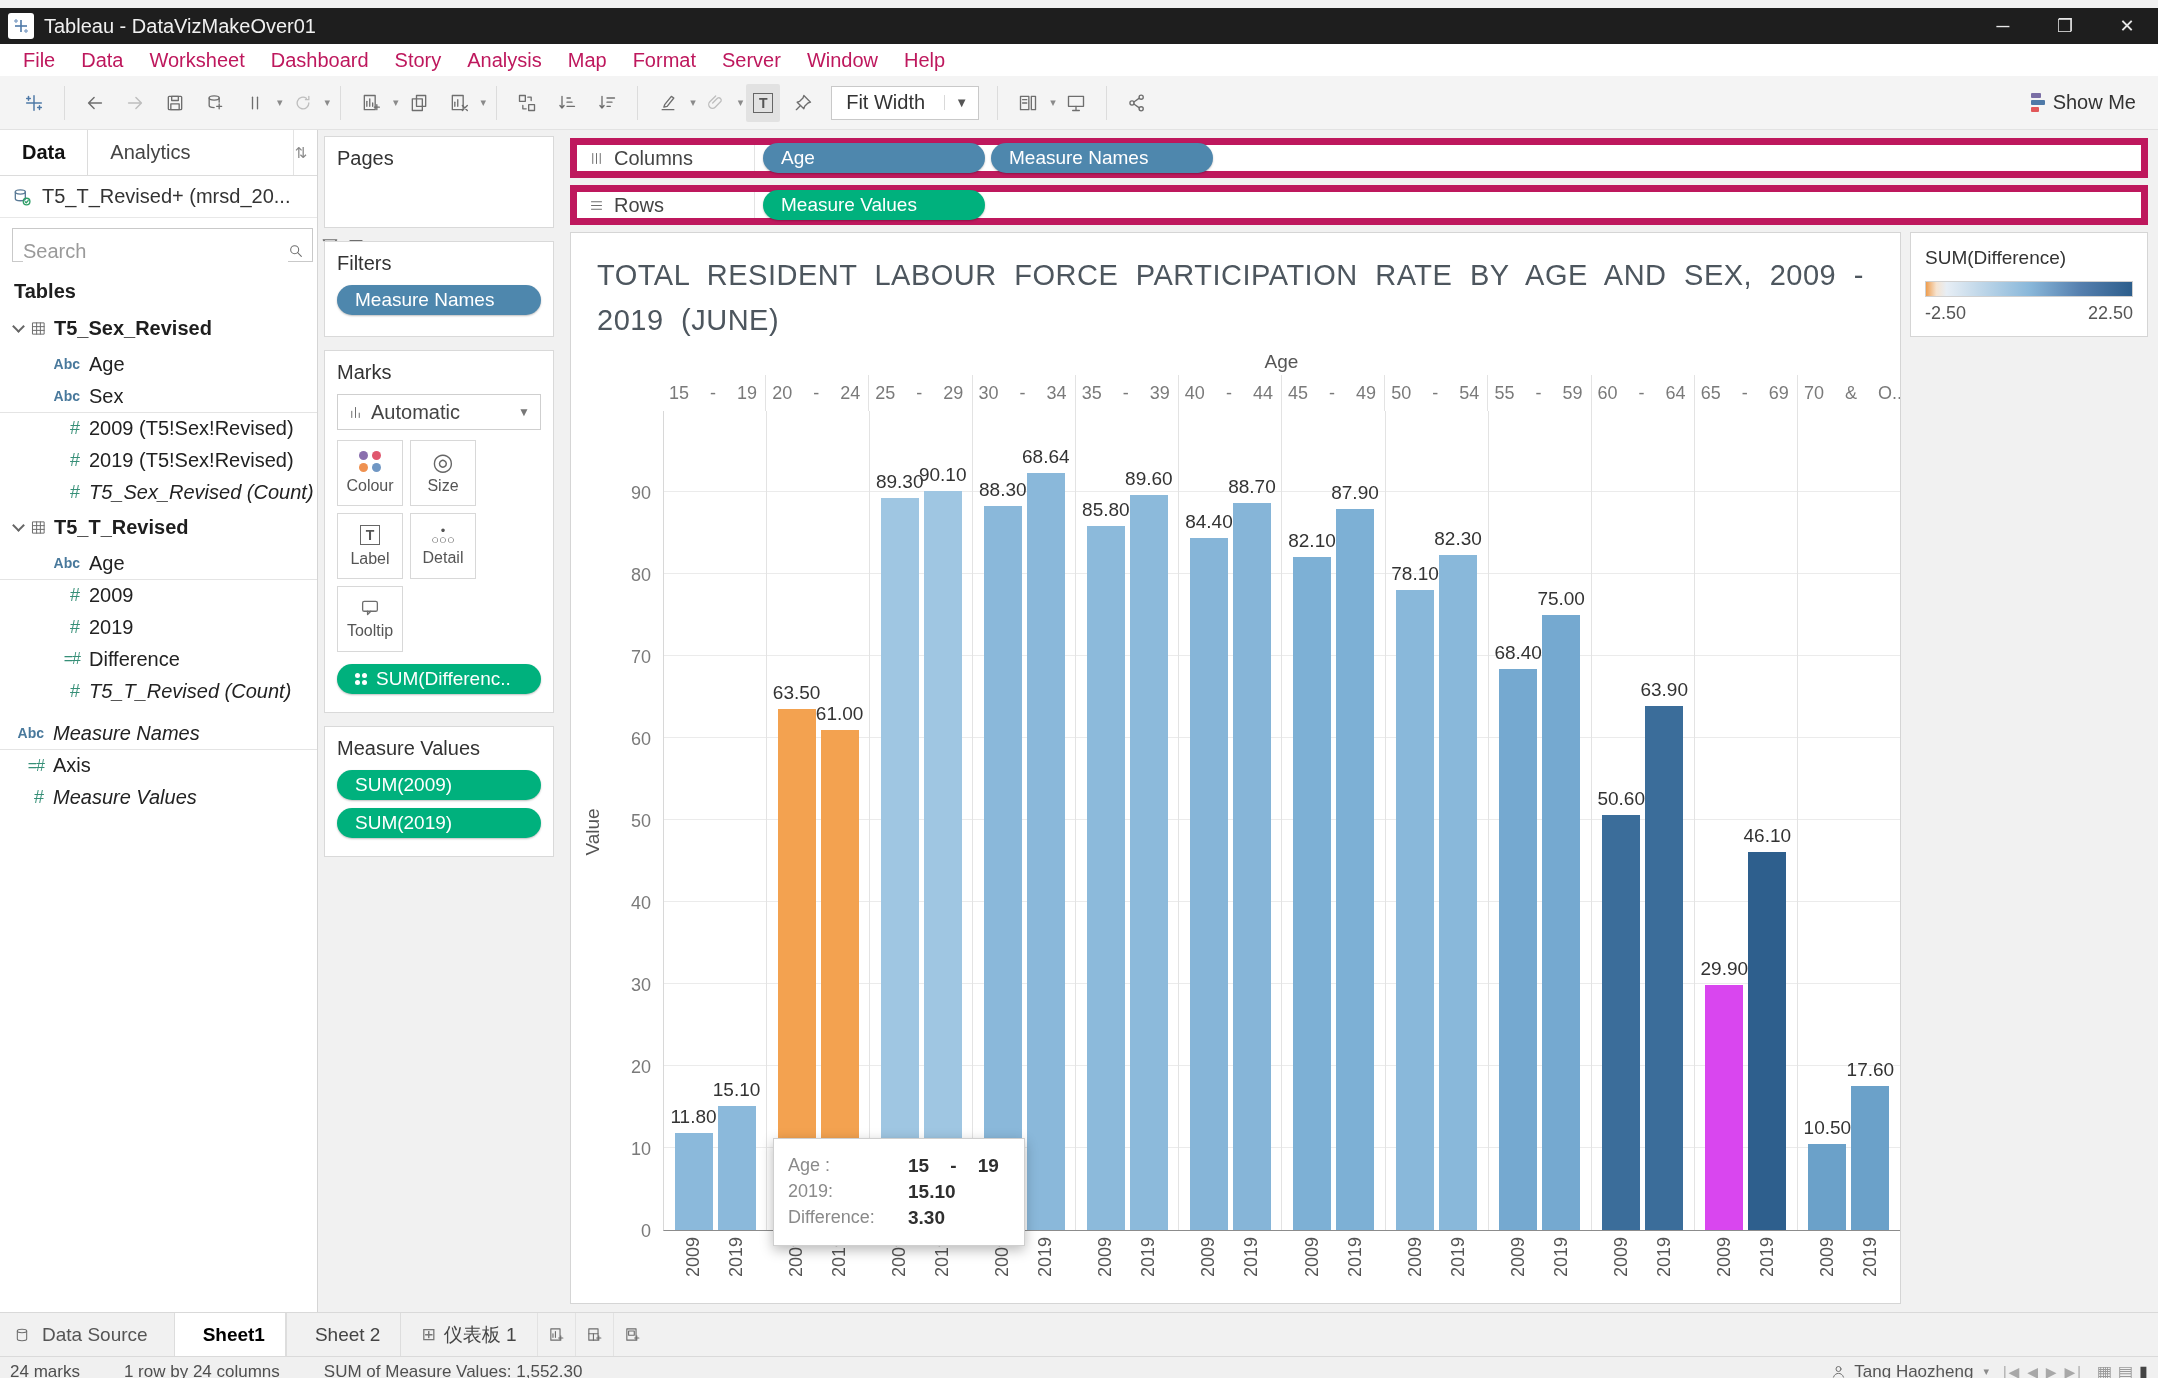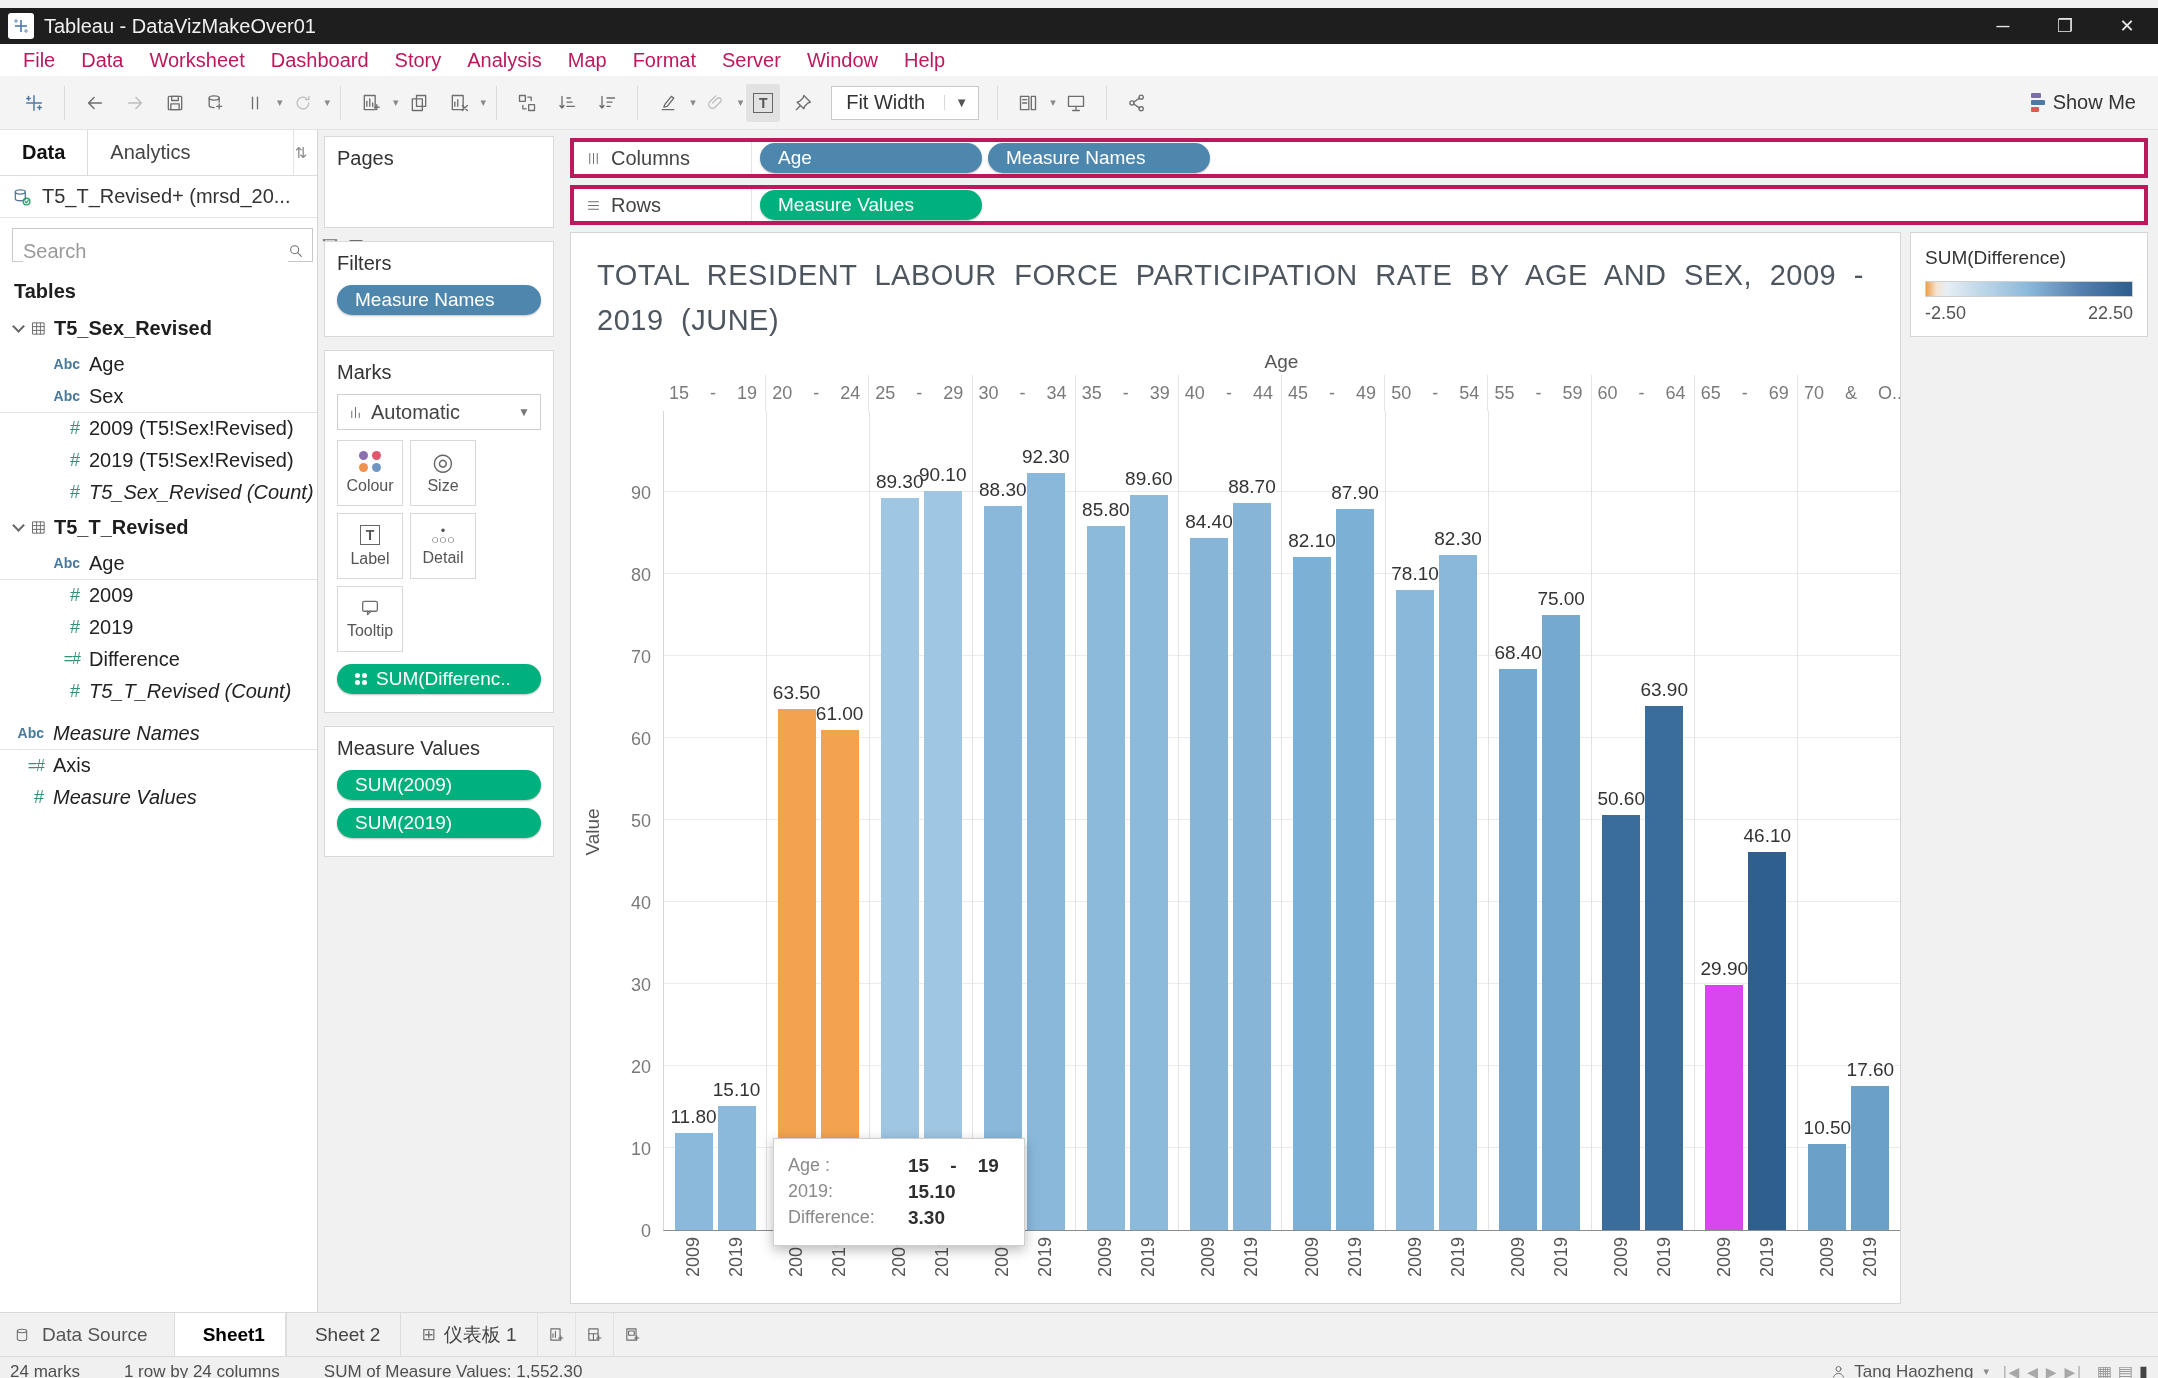--- a/index.html
+++ b/index.html
@@ -94,21 +94,21 @@
   .dots4 i { width:9px; height:9px; border-radius:50%; display:block; }
   .d-purple{background:#8a6fae;} .d-red{background:#e0576e;} .d-orange{background:#ef9150;} .d-blue{background:#7097c4;}
   .size-icon { font-size:24px; color:#666; line-height:20px; }
   .labelT { width:20px; height:20px; border:1.5px solid #666; font-size:14px; color:#555; display:flex; align-items:center; justify-content:center; font-weight:bold; }
   .detail-icon { display:flex; flex-direction:column; align-items:center; line-height:9px; color:#555; font-size:13px; }
   .pill-cicon { display:grid; grid-template-columns:5px 5px; grid-gap:2px; margin-right:9px; flex:0 0 auto; }
   .pill-cicon i { width:5px; height:5px; border-radius:50%; background:#fff; display:block; }
 
   
   .sheetarea { flex:1; min-width:0; padding:8px 10px 8px 10px; display:flex; flex-direction:column; }
-  .shelfrow { height:40px; background:#fff; border:4px solid #be185d; display:flex; align-items:center; margin-bottom:7px; flex:0 0 auto; }
+  .shelfrow { height:40px; background:#fff; border:7px solid #be185d; display:flex; align-items:center; margin-bottom:7px; flex:0 0 auto; }
   .shelf-label { width:178px; display:flex; align-items:center; gap:10px; padding-left:12px; border-right:1px solid #e3e3e3; height:100%; flex:0 0 auto; }
   .shelf-label .txt { font-size:20px; color:#444; }
   .shelf-pills { display:flex; align-items:center; gap:6px; padding-left:8px; }
   .shelf-pills .pill { width:222px; }
 
   .viewrow { flex:1; display:flex; min-height:0; }
   .canvas { flex:1; background:#fff; border:1px solid #d5d5d5; position:relative; overflow:hidden; }
   .chart-title { padding:20px 26px 2px 26px; font-size:29px; line-height:45px; color:#4d565e;
     letter-spacing:.5px; word-spacing:9px; max-width:1330px; }
   .age-header { margin-left:92px; text-align:center; font-size:19px; color:#555; height:30px; padding-top:6px; }
@@ -691,21 +691,21 @@
                     </div>
                     <div class="bar" style="height: 738.82px; background: rgb(159, 198, 226);">
                       <span class="val">90.10</span>
                     </div>
                   </div>
                   <div class="group">
                     <div class="bar" style="height: 724.06px; background: rgb(138, 184, 218);">
                       <span class="val">88.30</span>
                     </div>
                     <div class="bar" style="height: 756.86px; background: rgb(138, 184, 218);">
-                      <span class="val">92.30</span>
+                      <span class="val">68.64</span>
                     </div>
                   </div>
                   <div class="group">
                     <div class="bar" style="height: 703.56px; background: rgb(140, 186, 219);">
                       <span class="val">85.80</span>
                     </div>
                     <div class="bar" style="height: 734.72px; background: rgb(140, 186, 219);">
                       <span class="val">89.60</span>
                     </div>
                   </div>

